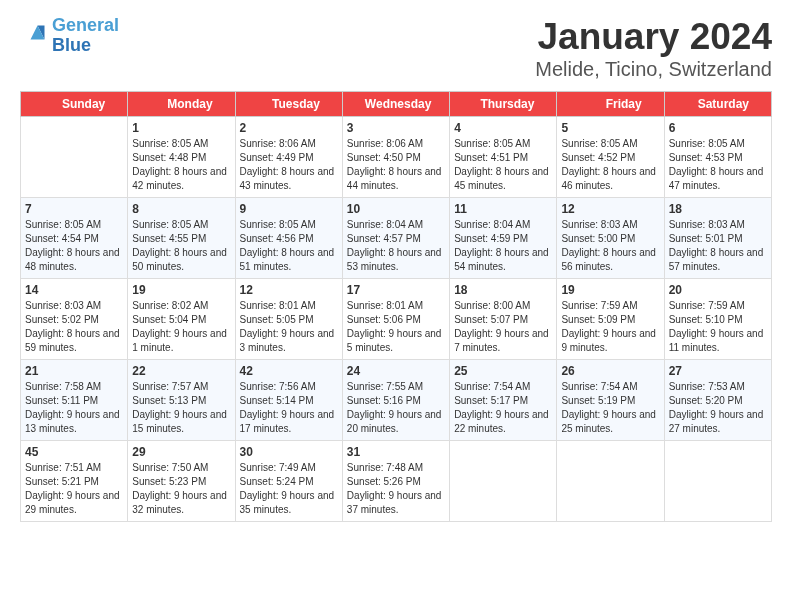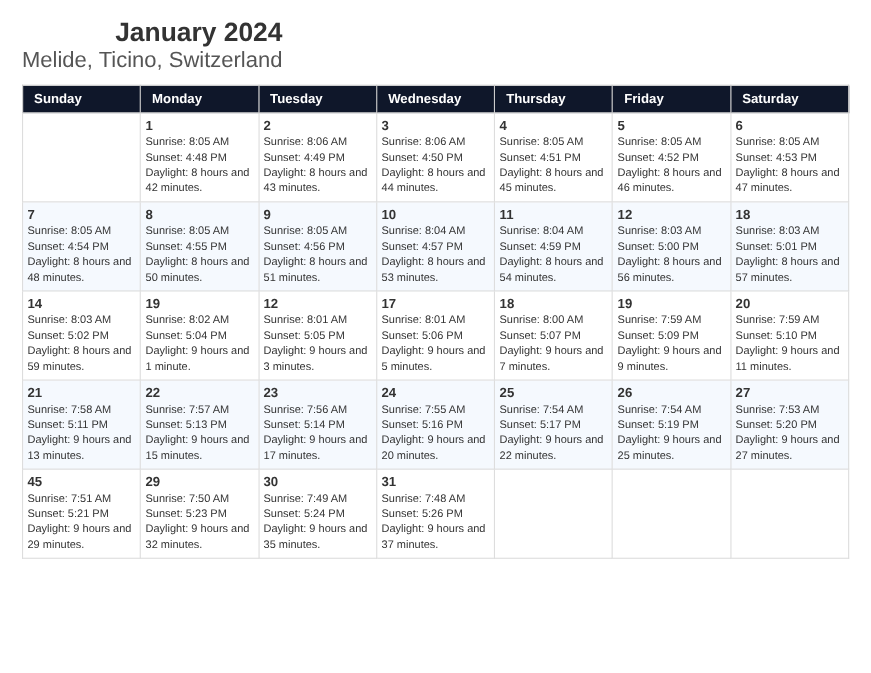--- a/index.html
+++ b/index.html
@@ -35,40 +35,40 @@
       color: #4a9fd4;
     }
     .logo-icon {
       width: 28px;
       height: 28px;
     }
     .title-block {
       text-align: right;
     }
     .title-month {
-      font-size: 24px;
+      font-size: 37px;
       font-weight: bold;
       color: #333;
     }
     .title-location {
       font-size: 20px;
       color: #555;
     }
     table {
       width: 100%;
       border-collapse: collapse;
       table-layout: fixed;
     }
     thead tr th {
-      background-color: #0f172a;
+      background-color: #ef4444;
       color: #fff;
       font-size: 12px;
       font-weight: bold;
-      padding: 5px 10px;
-      text-align: left;
+      padding: 5px 22px;
+      text-align: right;
       border: 1px solid #ccc;
     }
     tbody tr td {
       border: 1px solid #ddd;
       vertical-align: top;
       padding: 4px 4px;
       font-size: 10.5px;
       color: #333;
       height: 78px;
     }
@@ -89,20 +89,30 @@
       font-size: 10px;
       color: #333;
       line-height: 1.4;
     }
   </style>
 </head>
 <body>
 
 <div class="container">
   <div class="header">
+    <div class="logo">
+      <svg class="logo-icon" viewBox="0 0 32 32">
+        <polygon points="20,4 28,4 28,20" fill="#2e74b5"></polygon>
+        <polygon points="20,4 28,20 12,20" fill="#4a9fd4"></polygon>
+      </svg>
+      <div class="logo-text">
+        <span>General</span><br>
+        <span style="color:#2e74b5">Blue</span>
+      </div>
+    </div>
     <div class="title-block">
       <div class="title-month">January 2024</div>
       <div class="title-location">Melide, Ticino, Switzerland</div>
     </div>
   </div>
 
   <table>
     <thead>
       <tr>
         <th>Sunday</th>
@@ -249,21 +259,21 @@
           Sunrise: 7:58 AM<br>Sunset: 5:11 PM<br>Daylight: 9 hours and 13 minutes.
         </div>
           </td>
           <td>
             <span class="day-number">22</span>
         <div class="day-info">
           Sunrise: 7:57 AM<br>Sunset: 5:13 PM<br>Daylight: 9 hours and 15 minutes.
         </div>
           </td>
           <td>
-            <span class="day-number">23</span>
+            <span class="day-number">42</span>
         <div class="day-info">
           Sunrise: 7:56 AM<br>Sunset: 5:14 PM<br>Daylight: 9 hours and 17 minutes.
         </div>
           </td>
           <td>
             <span class="day-number">24</span>
         <div class="day-info">
           Sunrise: 7:55 AM<br>Sunset: 5:16 PM<br>Daylight: 9 hours and 20 minutes.
         </div>
           </td>

